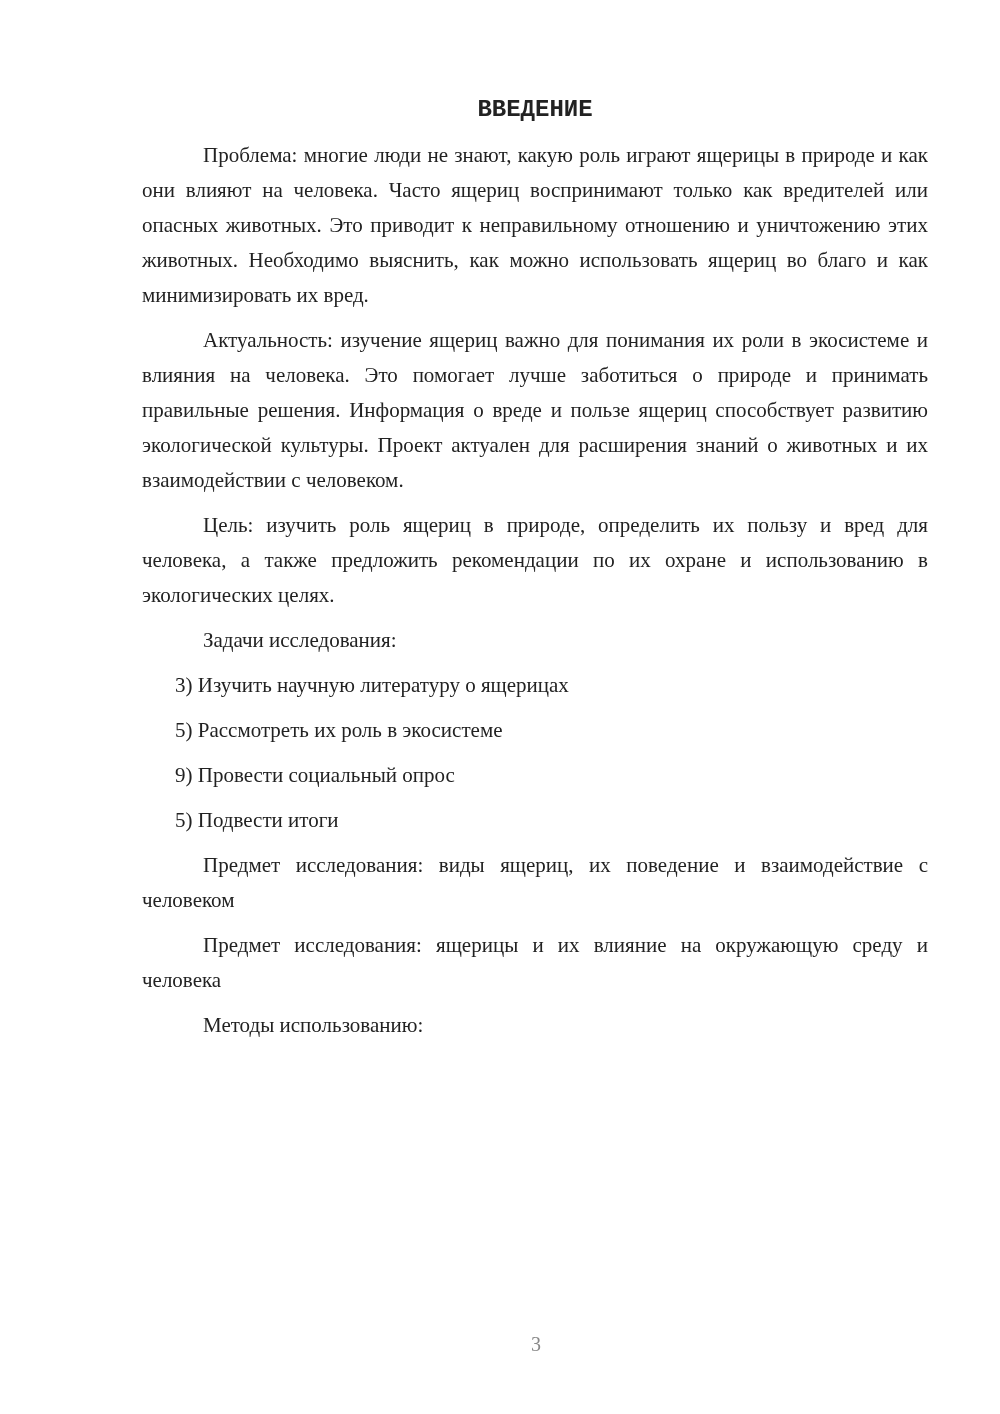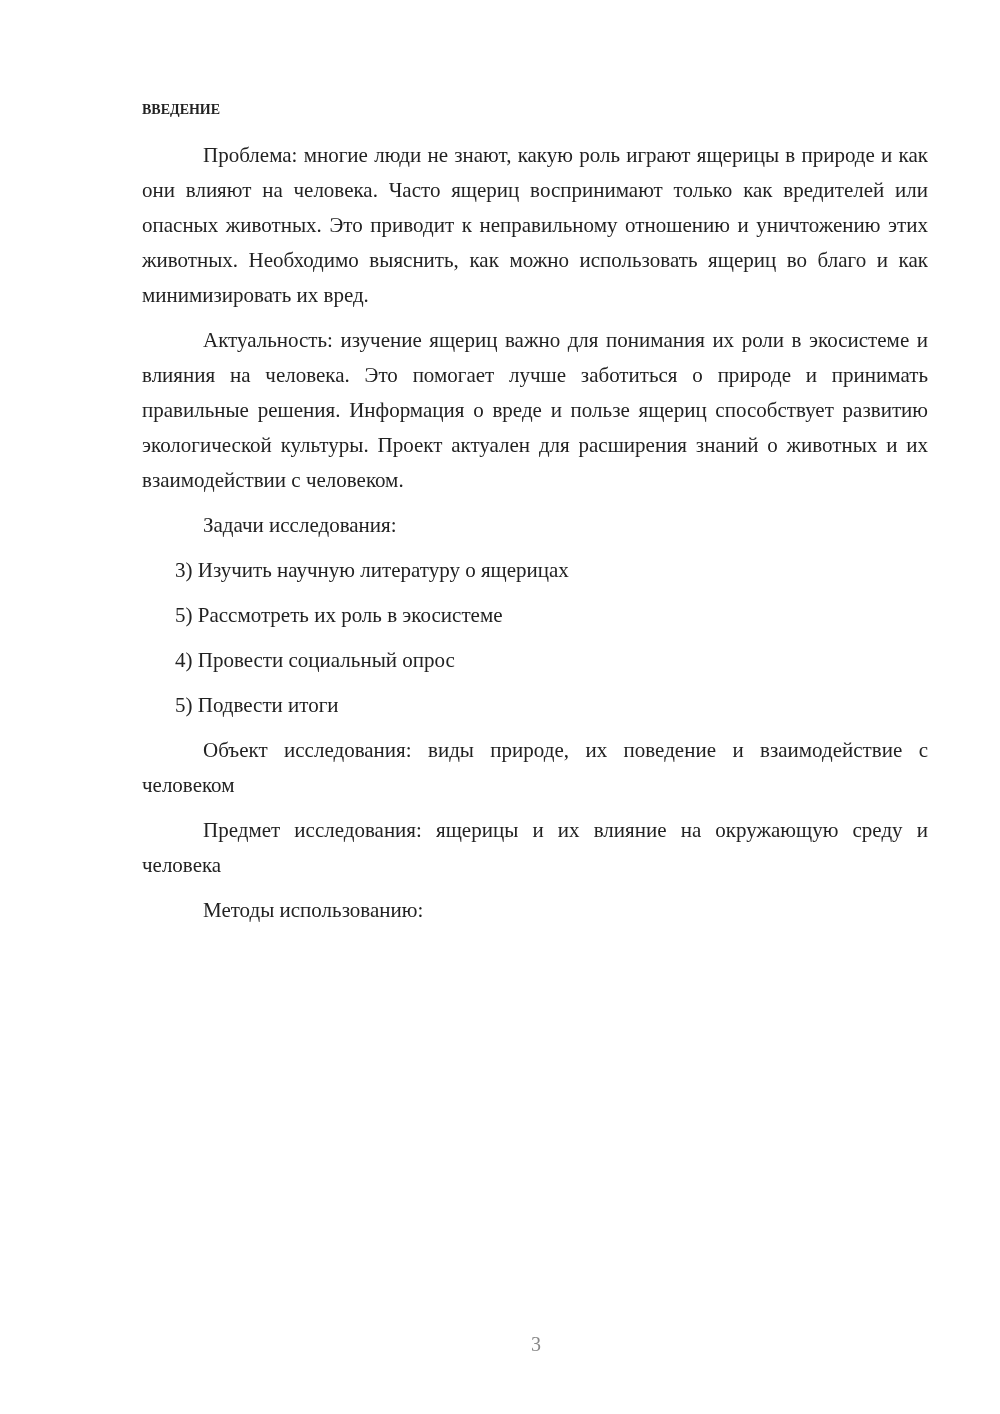--- a/index.html
+++ b/index.html
@@ -17,25 +17,27 @@
     }
     .page {
       position: absolute;
       left: 142px;
       top: 92px;
       width: 786px;
       font-size: 21px;
       line-height: 35px;
     }
     .title {
+      text-align: center;
       font-weight: bold;
-      font-size: 14px;
+      font-size: 24px;
       margin: 0 0 10px 0;
       line-height: 36px;
       padding-left: 0;
+      font-family: Liberation Mono, monospace;
     }
     .para {
       text-align: justify;
       text-indent: 61px;
       margin: 0 0 10px 0;
     }
     .para.last {
       margin-bottom: 0;
     }
     .tasks-heading {
@@ -63,27 +65,28 @@
     }
   </style>
 </head>
 <body>
 
 <div class="page">
   <div class="title">ВВЕДЕНИЕ</div>
 
   <p class="para">Проблема: многие люди не знают, какую роль играют ящерицы в природе и как они влияют на человека. Часто ящериц воспринимают только как вредителей или опасных животных. Это приводит к неправильному отношению и уничтожению этих животных. Необходимо выяснить, как можно использовать ящериц во благо и как минимизировать их вред.</p>
   <p class="para">Актуальность: изучение ящериц важно для понимания их роли в экосистеме и влияния на человека. Это помогает лучше заботиться о природе и принимать правильные решения. Информация о вреде и пользе ящериц способствует развитию экологической культуры. Проект актуален для расширения знаний о животных и их взаимодействии с человеком.</p>
+  <p class="para">Цель: изучить роль ящериц в природе, определить их пользу и вред для человека, а также предложить рекомендации по их охране и использованию в экологических целях.</p>
 
   <p class="tasks-heading">Задачи исследования:</p>
   <div>
     <p class="task">3) Изучить научную литературу о ящерицах</p>
     <p class="task">5) Рассмотреть их роль в экосистеме</p>
-    <p class="task">4) Провести социальный опрос</p>
+    <p class="task">9) Провести социальный опрос</p>
     <p class="task">5) Подвести итоги</p>
   </div>
 
-  <p class="obj-para">Объект исследования: виды природе, их поведение и взаимодействие с человеком</p>
+  <p class="obj-para">Предмет исследования: виды ящериц, их поведение и взаимодействие с человеком</p>
   <p class="obj-para">Предмет исследования: ящерицы и их влияние на окружающую среду и человека</p>
   <p class="para last">Методы использованию:</p>
 </div>
 
 <div class="page-number">3</div>
 
 </body></html>

